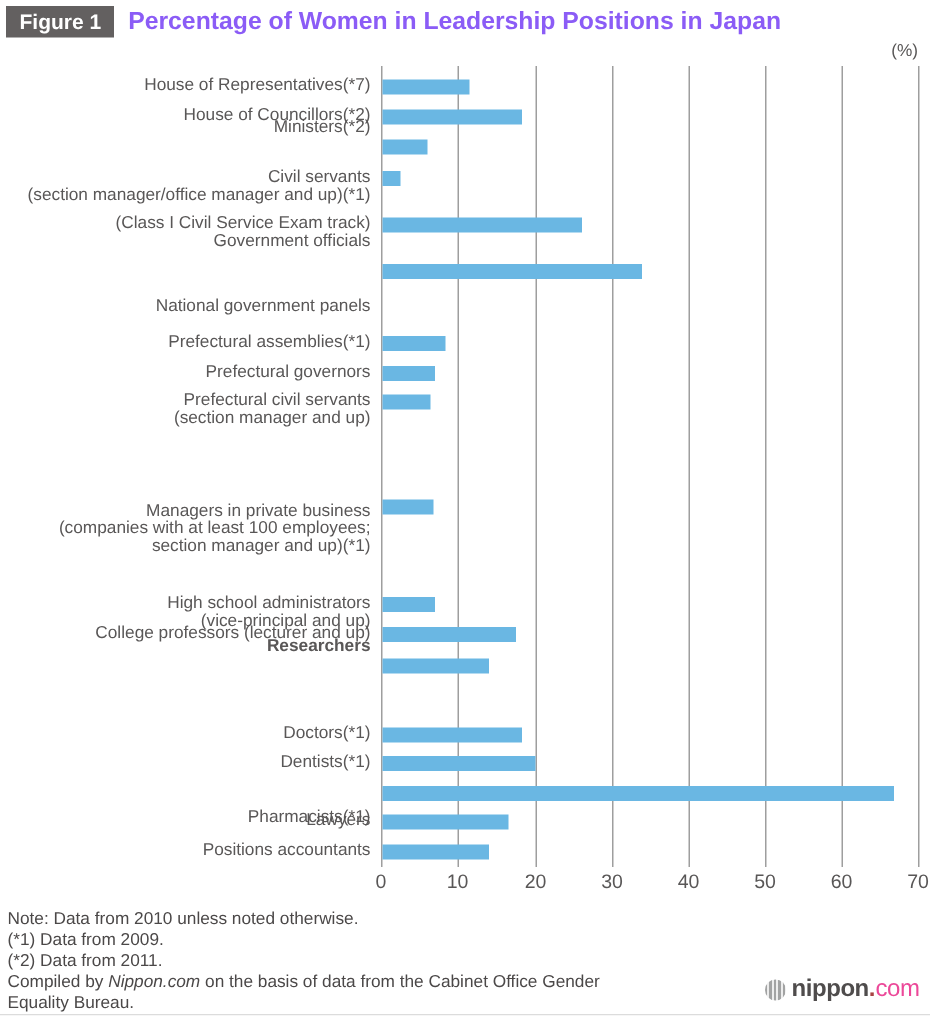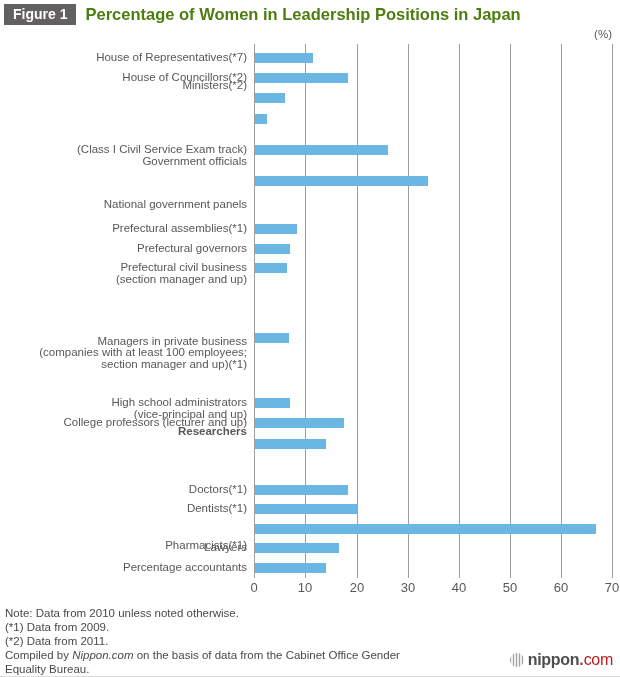--- a/index.html
+++ b/index.html
@@ -2,36 +2,36 @@
 <html><head>
 <meta charset="utf-8">
 <style>
   html,body{margin:0;padding:0;background:#fff;}
   .page{position:relative;width:620px;height:677px;background:#ffffff;
         font-family:"Liberation Sans",sans-serif;box-sizing:border-box;
         border-bottom:1px solid #dcdcdc;overflow:hidden;}
   .header{position:absolute;left:4px;top:4px;display:flex;align-items:center;}
   .figbox{background:#636060;color:#ffffff;font-weight:bold;font-size:14px;
           padding:2px 9px 3px 9px;}
-  .title{color:#4d7c0f;font-weight:bold;font-size:16.5px;margin-left:9px;}
+  .title{color:#8b5cf6;font-weight:bold;font-size:16.5px;margin-left:9px;}
   .pct{position:absolute;top:28px;right:8px;font-size:11.5px;color:#595757;}
   .chart{position:absolute;left:0;top:0;width:620px;height:620px;}
   .gridline{position:absolute;width:1px;top:44px;height:534px;background:#9e9e9e;z-index:1;}
   .bar{position:absolute;height:10px;left:255px;z-index:2;}
   .cat{position:absolute;right:373px;text-align:right;font-size:11.5px;line-height:11.5px;
        color:#595757;white-space:nowrap;z-index:2;}
   .tick{position:absolute;top:580px;width:34px;text-align:center;font-size:13px;color:#595757;}
   .notes{position:absolute;left:5px;top:606px;width:400px;font-size:11.5px;
          line-height:14px;color:#4b4848;}
   .logo{position:absolute;right:7px;top:651px;display:flex;align-items:center;font-size:16px;}
   .globe{width:14px;height:14px;border-radius:50%;margin-right:4px;
          background:repeating-linear-gradient(90deg,#a2a3a3 0px,#a2a3a3 1.5px,#ededed 1.5px,#ededed 3px);}
   .nippon{font-weight:bold;color:#4f4c4c;letter-spacing:-0.3px;}
   .dot{font-weight:bold;color:#a84343;}
-  .tld{color:#b91c1c;letter-spacing:-0.3px;}
+  .tld{color:#ec4899;letter-spacing:-0.3px;}
 </style>
 </head>
 <body>
 
 <div class="page">
   <div class="header">
     <span class="figbox">Figure 1</span>
     <span class="title">Percentage of Women in Leadership Positions in Japan</span>
   </div>
   <div class="pct">(%)</div>
@@ -59,40 +59,44 @@
       </div>
       <div class="bar" style="top: 73px; width: 93px; background: rgb(106, 183, 227);"></div>
       <div class="cat" style="top: 72px;">
         <div>House of Councillors(*2)</div>
       </div>
       <div class="bar" style="top: 93px; width: 30px; background: rgb(106, 183, 227);"></div>
       <div class="cat" style="top: 80px;">
         <div>Ministers(*2)</div>
       </div>
       <div class="bar" style="top: 114px; width: 12px; background: rgb(106, 183, 227);"></div>
+      <div class="cat" style="top: 113px;">
+        <div>Civil servants</div>
+        <div>(section manager/office manager and up)(*1)</div>
+      </div>
       <div class="bar" style="top: 145px; width: 133px; background: rgb(106, 183, 227);"></div>
       <div class="cat" style="top: 144px;">
         <div>(Class I Civil Service Exam track)</div>
         <div>Government officials</div>
       </div>
       <div class="bar" style="top: 176px; width: 173px; background: rgb(106, 183, 227);"></div>
       <div class="cat" style="top: 175px; margin-top: 24px;">
         <div>National government panels</div>
       </div>
       <div class="bar" style="top: 224px; width: 42px; background: rgb(106, 183, 227);"></div>
       <div class="cat" style="top: 223px;">
         <div>Prefectural assemblies(*1)</div>
       </div>
       <div class="bar" style="top: 244px; width: 35px; background: rgb(106, 183, 227);"></div>
       <div class="cat" style="top: 243px;">
         <div>Prefectural governors</div>
       </div>
       <div class="bar" style="top: 263px; width: 32px; background: rgb(106, 183, 227);"></div>
       <div class="cat" style="top: 262px;">
-        <div>Prefectural civil business</div>
+        <div>Prefectural civil servants</div>
         <div>(section manager and up)</div>
       </div>
       <div class="bar" style="top: 333px; width: 34px; background: rgb(106, 183, 227);"></div>
       <div class="cat" style="top: 320.5px; margin-top: 15px;">
         <div>Managers in private business</div>
         <div>(companies with at least 100 employees;</div>
         <div>section manager and up)(*1)</div>
       </div>
       <div class="bar" style="top: 398px; width: 35px; background: rgb(106, 183, 227);"></div>
       <div class="cat" style="top: 397px;">
@@ -118,21 +122,21 @@
       <div class="bar" style="top: 524px; width: 341px; background: rgb(106, 183, 227);"></div>
       <div class="cat" style="top: 540px; margin-left: 47px;">
         <div>Pharmacists(*1)</div>
       </div>
       <div class="bar" style="top: 543px; width: 84px; background: rgb(106, 183, 227);"></div>
       <div class="cat" style="top: 542px;">
         <div>Lawyers</div>
       </div>
       <div class="bar" style="top: 563px; width: 71px; background: rgb(106, 183, 227);"></div>
       <div class="cat" style="top: 562px;">
-        <div>Percentage accountants</div>
+        <div>Positions accountants</div>
       </div>
     </div>
 
   <div class="notes">
     <div>Note: Data from 2010 unless noted otherwise.</div>
     <div>(*1) Data from 2009.</div>
     <div>(*2) Data from 2011.</div>
     <div><span>Compiled by </span><i>Nippon.com</i><span> on the basis of data from the Cabinet Office Gender Equality Bureau.</span></div>
   </div>
 

